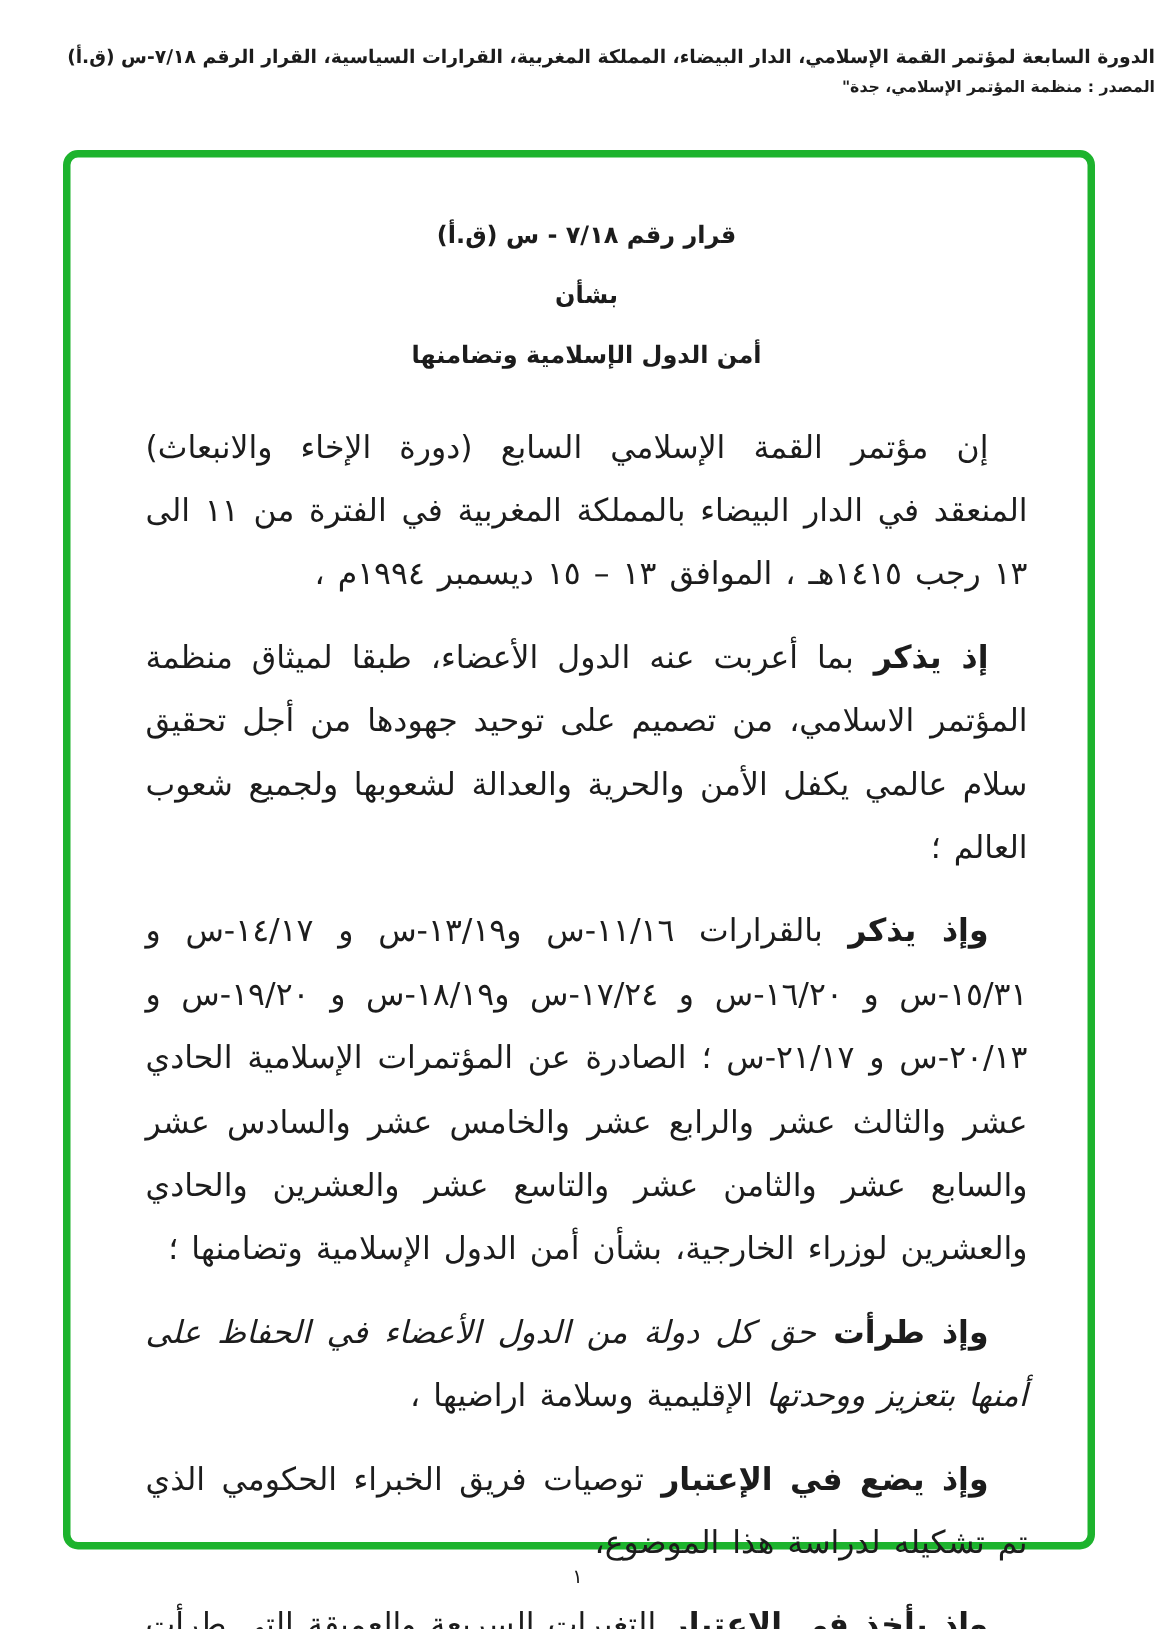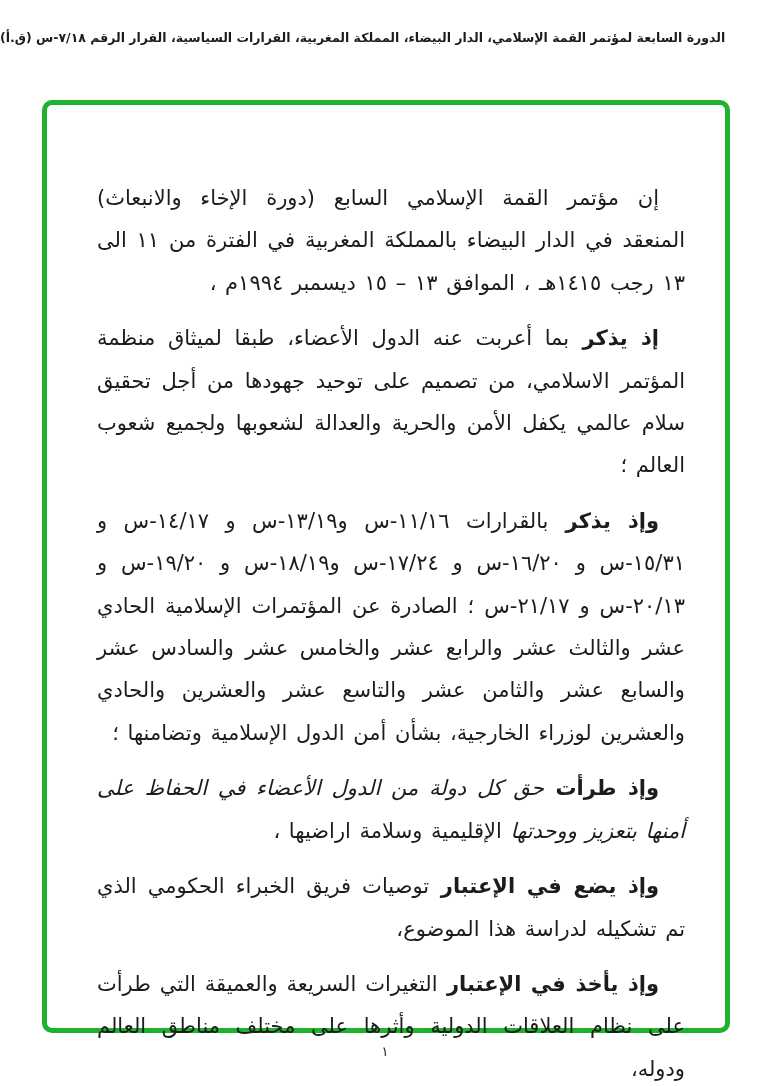--- a/index.html
+++ b/index.html
@@ -15,21 +15,21 @@
     color: #1c1c1c;
     overflow: hidden;
   }
 
   
   .page-header {
     position: absolute;
     top: 30px;
     left: 0;
     right: 0;
-    text-align: left;
+    text-align: right;
     direction: rtl;
     font-weight: 700;
   }
   .page-header .h-line1 {
     font-size: 12.5px;
     letter-spacing: 0;
   }
   .page-header .h-line2 {
     font-size: 10.5px;
     margin-top: 7px;
@@ -94,25 +94,31 @@
     right: 0;
     text-align: center;
     font-size: 13px;
   }
 </style>
 </head>
 <body>
 
 <div class="page-header">
   <div class="h-line1">الدورة السابعة لمؤتمر القمة الإسلامي، الدار البيضاء، المملكة المغربية، القرارات السياسية، القرار الرقم ٧/١٨-س (ق.أ)</div>
+  <div class="h-line2">المصدر :  منظمة المؤتمر الإسلامي، جدة"</div>
 </div>
 
 <div class="green-frame" style="border-color: rgb(29, 179, 45);">
   <div class="frame-content">
 
+    <div class="doc-title">
+      <div class="t-line t-line1">قرار رقم ٧/١٨ - س (ق.أ)</div>
+      <div class="t-line t-line2">بشأن</div>
+      <div class="t-line t-line3">أمن الدول الإسلامية وتضامنها</div>
+    </div>
 
     <div class="paragraphs">
         <p class="para"><span class="seg-normal">إن مؤتمر القمة الإسلامي السابع (دورة الإخاء والانبعاث) المنعقد في الدار البيضاء بالمملكة المغربية في الفترة من ١١ الى ١٣ رجب ١٤١٥هـ ، الموافق ١٣ – ١٥ ديسمبر ١٩٩٤م ،</span></p>
         <p class="para"><span class="seg-bold">إذ يذكر </span><span class="seg-normal">بما أعربت عنه الدول الأعضاء، طبقا لميثاق منظمة المؤتمر الاسلامي، من تصميم على توحيد جهودها من أجل تحقيق سلام عالمي يكفل الأمن والحرية والعدالة لشعوبها ولجميع شعوب العالم ؛</span></p>
         <p class="para"><span class="seg-bold">وإذ يذكر </span><span class="seg-normal">بالقرارات ١١/١٦-س و١٣/١٩-س و ١٤/١٧-س و ١٥/٣١-س و ١٦/٢٠-س و ١٧/٢٤-س و١٨/١٩-س و ١٩/٢٠-س و ٢٠/١٣-س و ٢١/١٧-س ؛ الصادرة عن المؤتمرات الإسلامية الحادي عشر والثالث عشر والرابع عشر والخامس عشر والسادس عشر والسابع عشر والثامن عشر والتاسع عشر والعشرين والحادي والعشرين لوزراء الخارجية، بشأن أمن الدول الإسلامية وتضامنها ؛</span></p>
         <p class="para"><span class="seg-bold">وإذ طرأت </span><span class="seg-italic">حق كل دولة من الدول الأعضاء في الحفاظ على أمنها بتعزيز ووحدتها </span><span class="seg-normal">الإقليمية وسلامة اراضيها ،</span></p>
         <p class="para"><span class="seg-bold">وإذ يضع في الإعتبار </span><span class="seg-normal">توصيات فريق الخبراء الحكومي الذي تم تشكيله لدراسة هذا الموضوع،</span></p>
         <p class="para"><span class="seg-bold">وإذ يأخذ في الإعتبار </span><span class="seg-normal">التغيرات السريعة والعميقة التي طرأت  على نظام العلاقات الدولية وأثرها على مختلف مناطق العالم ودوله،</span></p>
       </div>
 

